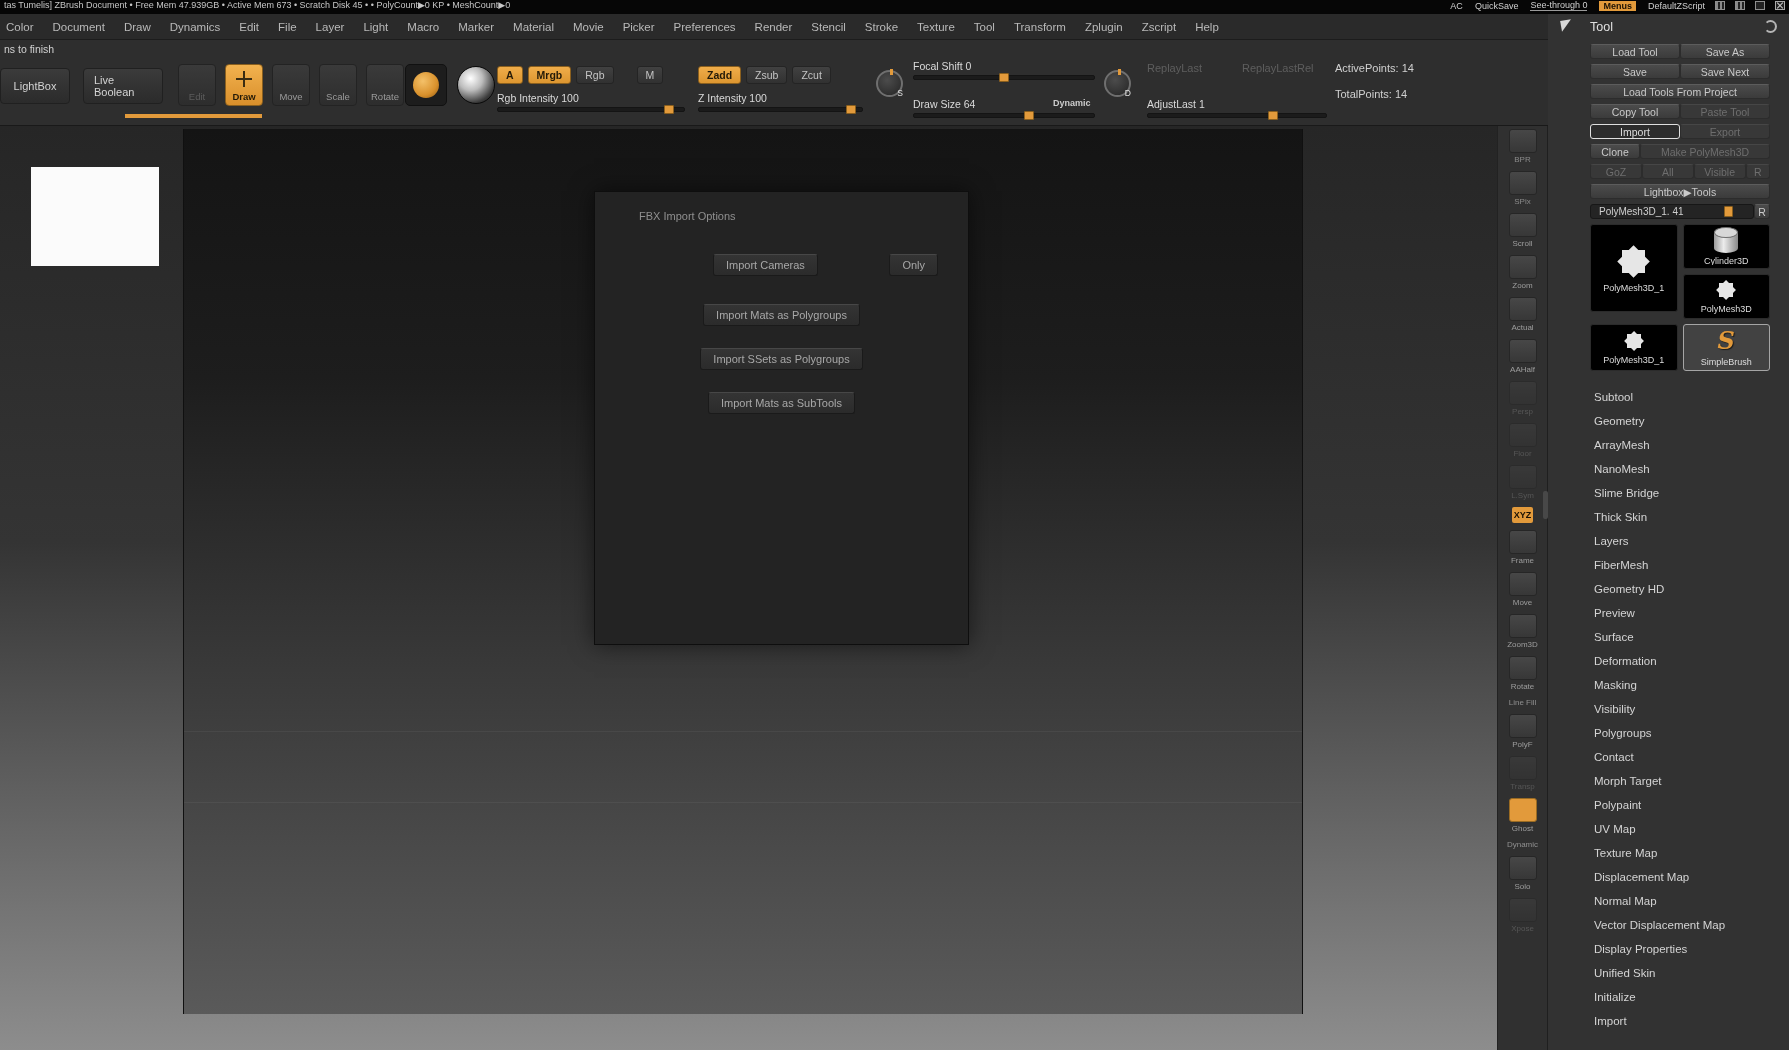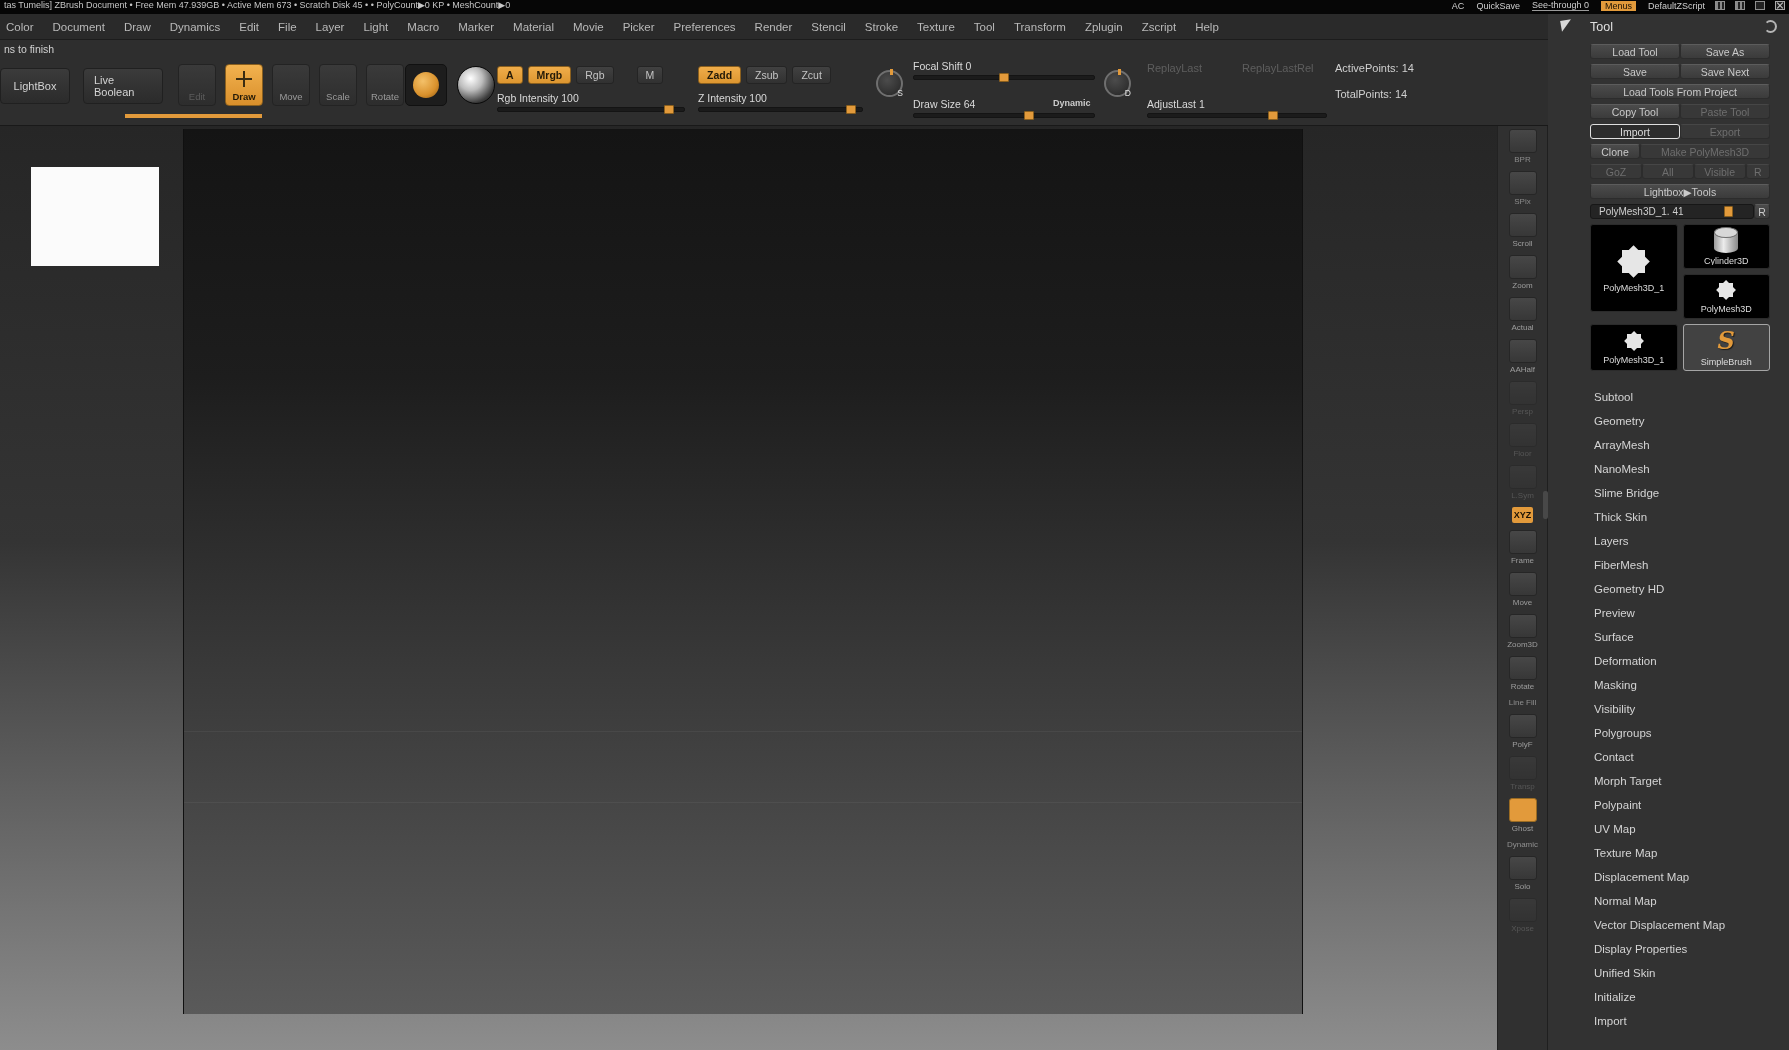--- a/index.html
+++ b/index.html
@@ -10,21 +10,21 @@
 
   
   .titlebar{position:absolute;left:0;top:0;width:1789px;height:14px;background:#060606;
     color:#b8b8b8;font-size:9px;display:flex;align-items:flex-start;justify-content:space-between;
     padding:0 4px;white-space:nowrap;z-index:30;}
   .tb-left{overflow:hidden;text-overflow:ellipsis;color:#c7c7c7;}
   .tb-right{display:flex;align-items:center;gap:10px;}
   .tb-actions{display:flex;align-items:center;gap:12px;}
   .tb-item{color:#cfcfcf;cursor:default;}
   .tb-item.underlined{border-bottom:1px solid #9a9a9a;}
-  .tb-item.orange{background:var(--accent);color:#1c1203;padding:0 4px;font-weight:normal;}
+  .tb-item.orange{background:var(--accent);color:#1c1203;padding:0 4px;font-weight:bold;}
   .winbtn{width:10px;height:9px;border:1px solid #8f8f8f;background:#222;display:inline-block;}
   .winbtn.grid{background:repeating-linear-gradient(90deg,#888 0 2px,#222 2px 4px);}
   .winbtn.close{position:relative;border-color:#aaa;}
   .winbtn.close::before,.winbtn.close::after{content:"";position:absolute;left:0;top:3px;width:8px;height:1px;background:#ccc;}
   .winbtn.close::before{transform:rotate(45deg);} .winbtn.close::after{transform:rotate(-45deg);}
 
   
   .menubar{position:absolute;left:0;top:14px;width:1548px;height:26px;background:#2a2a2a;
     border-bottom:1px solid #1c1c1c;display:flex;align-items:center;gap:19px;padding-left:6px;z-index:20;}
   .menu-item{font-size:11.5px;color:#b9b9b9;cursor:default;white-space:nowrap;}
@@ -331,20 +331,33 @@
     <div class="points" style="left:1335px;top:48px">TotalPoints: 14</div>
   </div>
 
   <div class="workspace">
     <div class="note-rect"></div>
     <div class="canvas">
       <div class="band" style="top:68%"></div>
       <div class="band" style="top:76%"></div>
     </div>
 
+    <div class="fbx-dialog">
+      <div class="dlg-title">FBX Import Options</div>
+      <button class="dlg-btn abs" style="left:118px;top:62px">Import Cameras</button>
+      <button class="dlg-btn abs" style="right:30px;top:62px">Only</button>
+      <div class="dlg-rows">
+
+          <button class="dlg-btn">Import Mats as Polygroups</button>
+
+          <button class="dlg-btn">Import SSets as Polygroups</button>
+
+          <button class="dlg-btn">Import Mats as SubTools</button>
+        </div>
+    </div>
   </div>
 
   <div class="shelfcol">
 
       <div class="shelf-item dim">
         <span class="s-icon"></span>
         <span class="s-label">BPR</span>
       </div>
 
       <div class="shelf-item dim">

